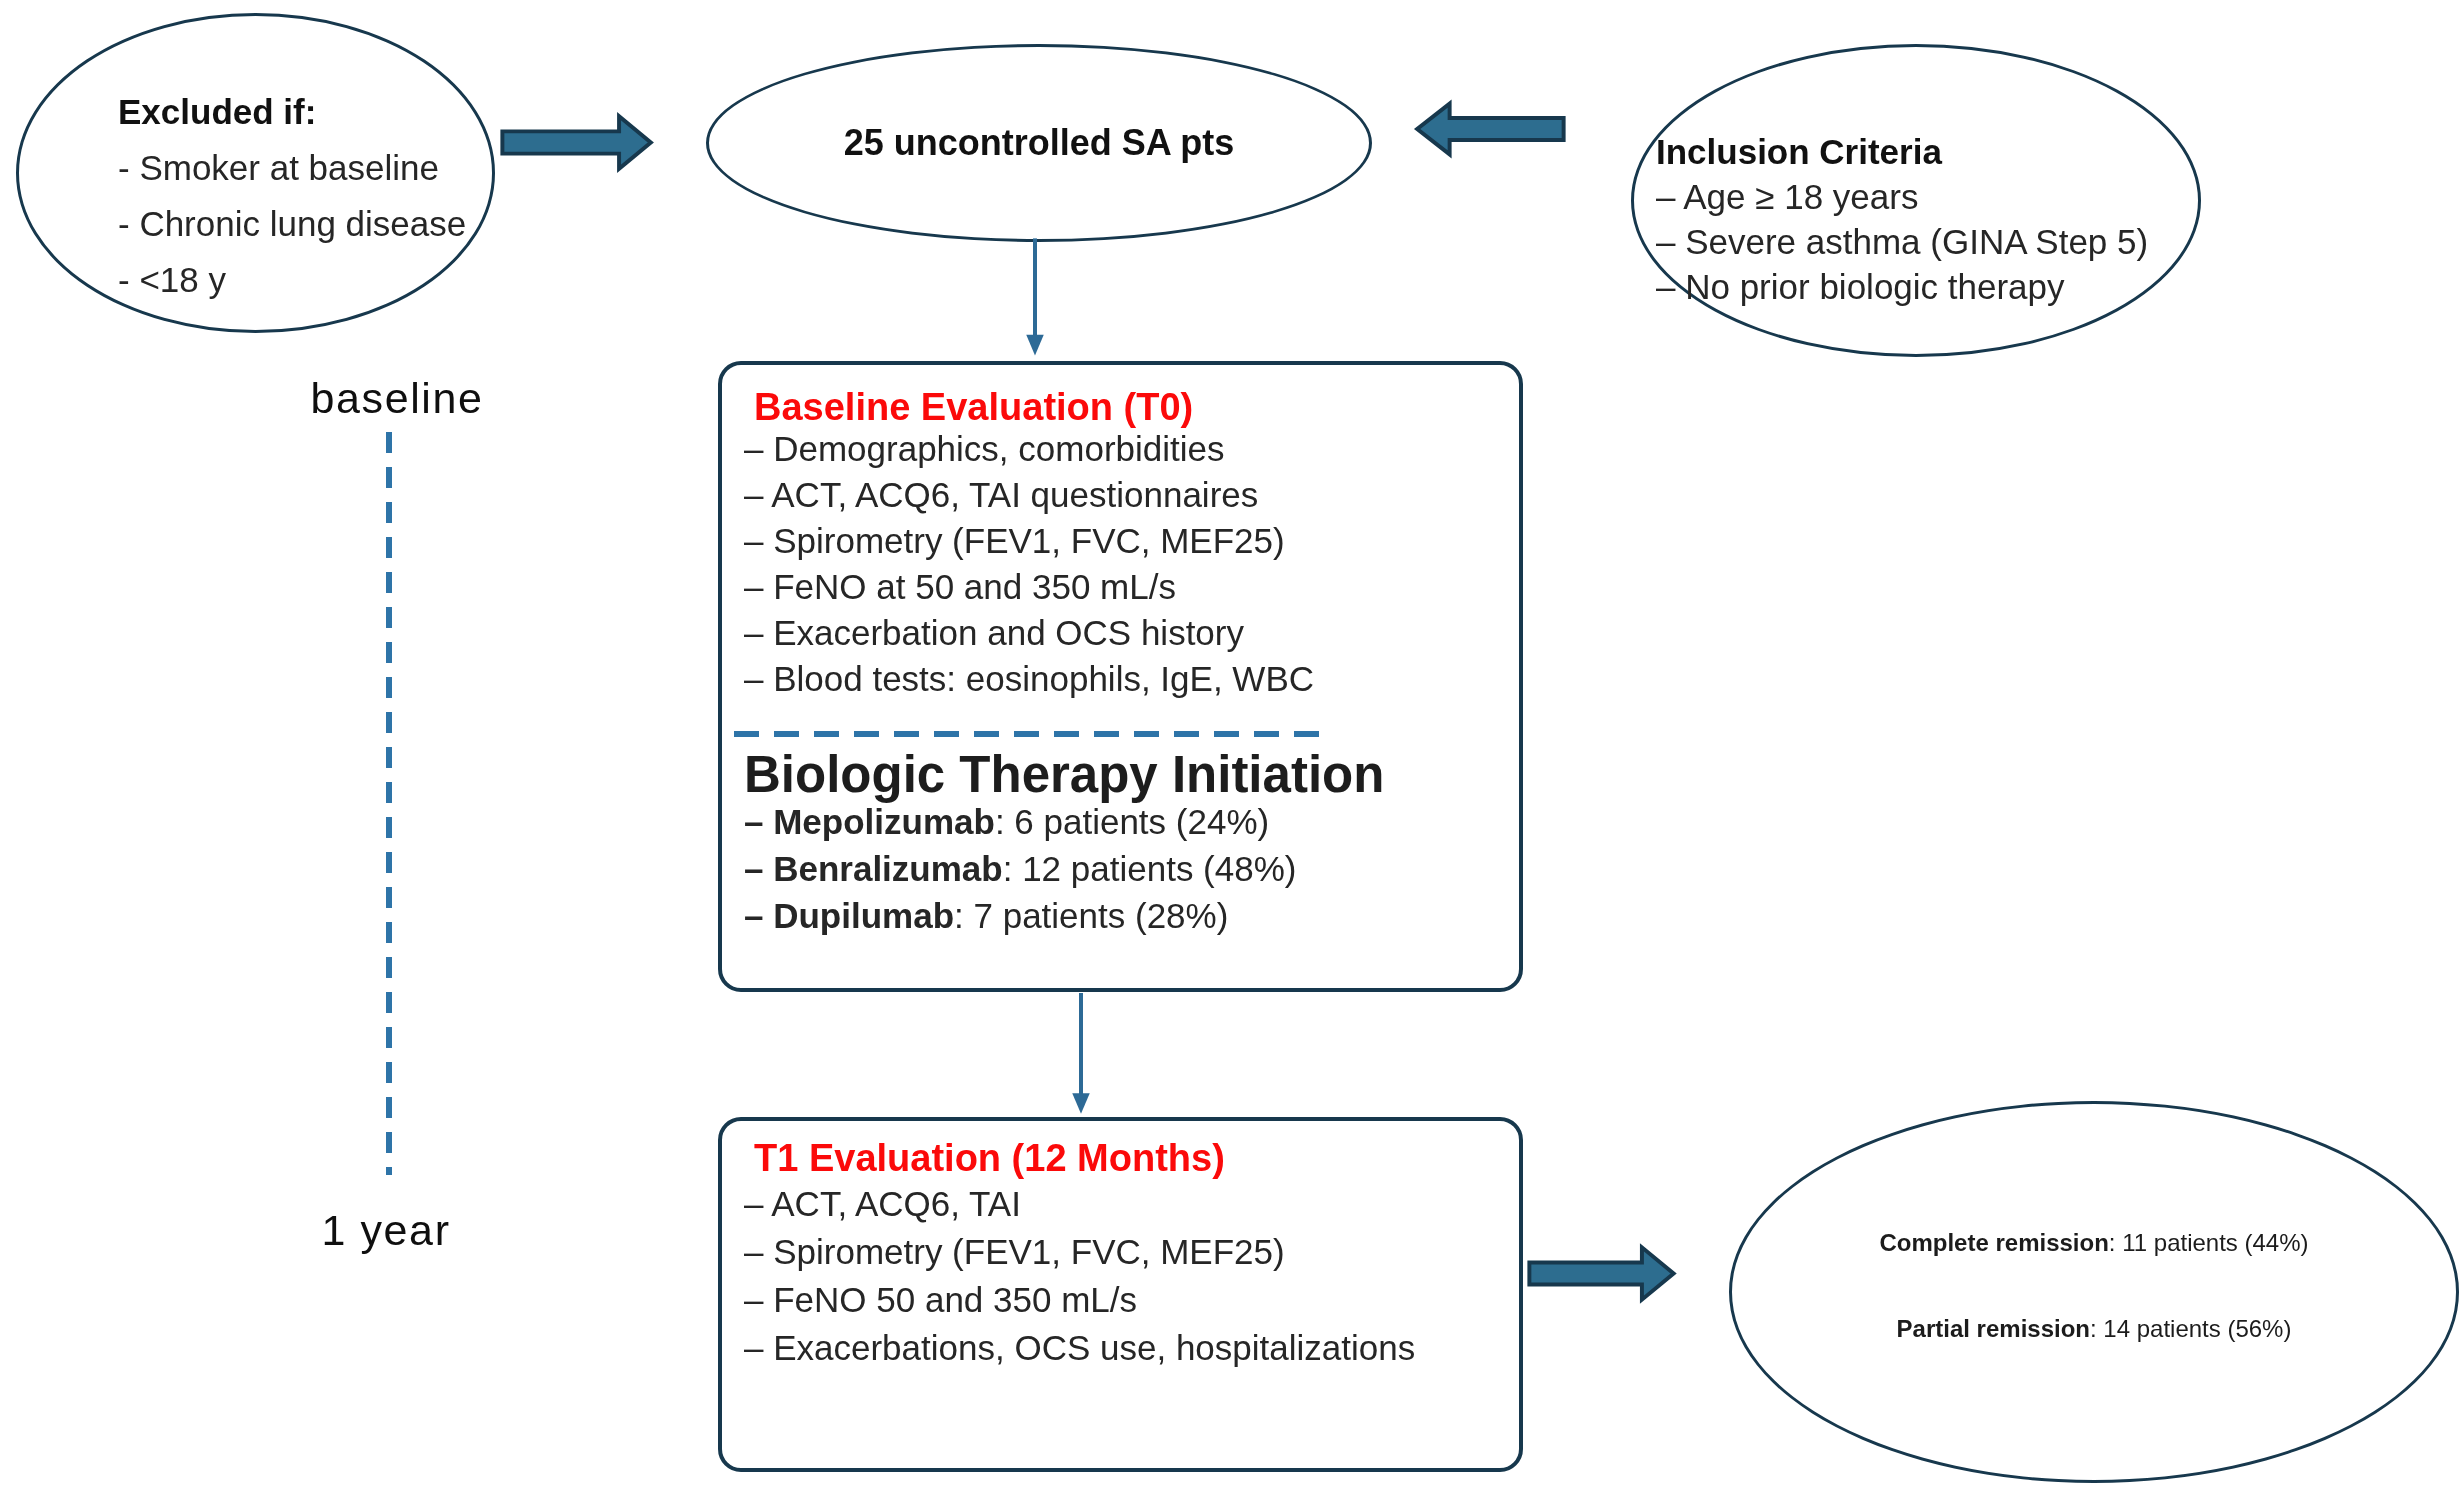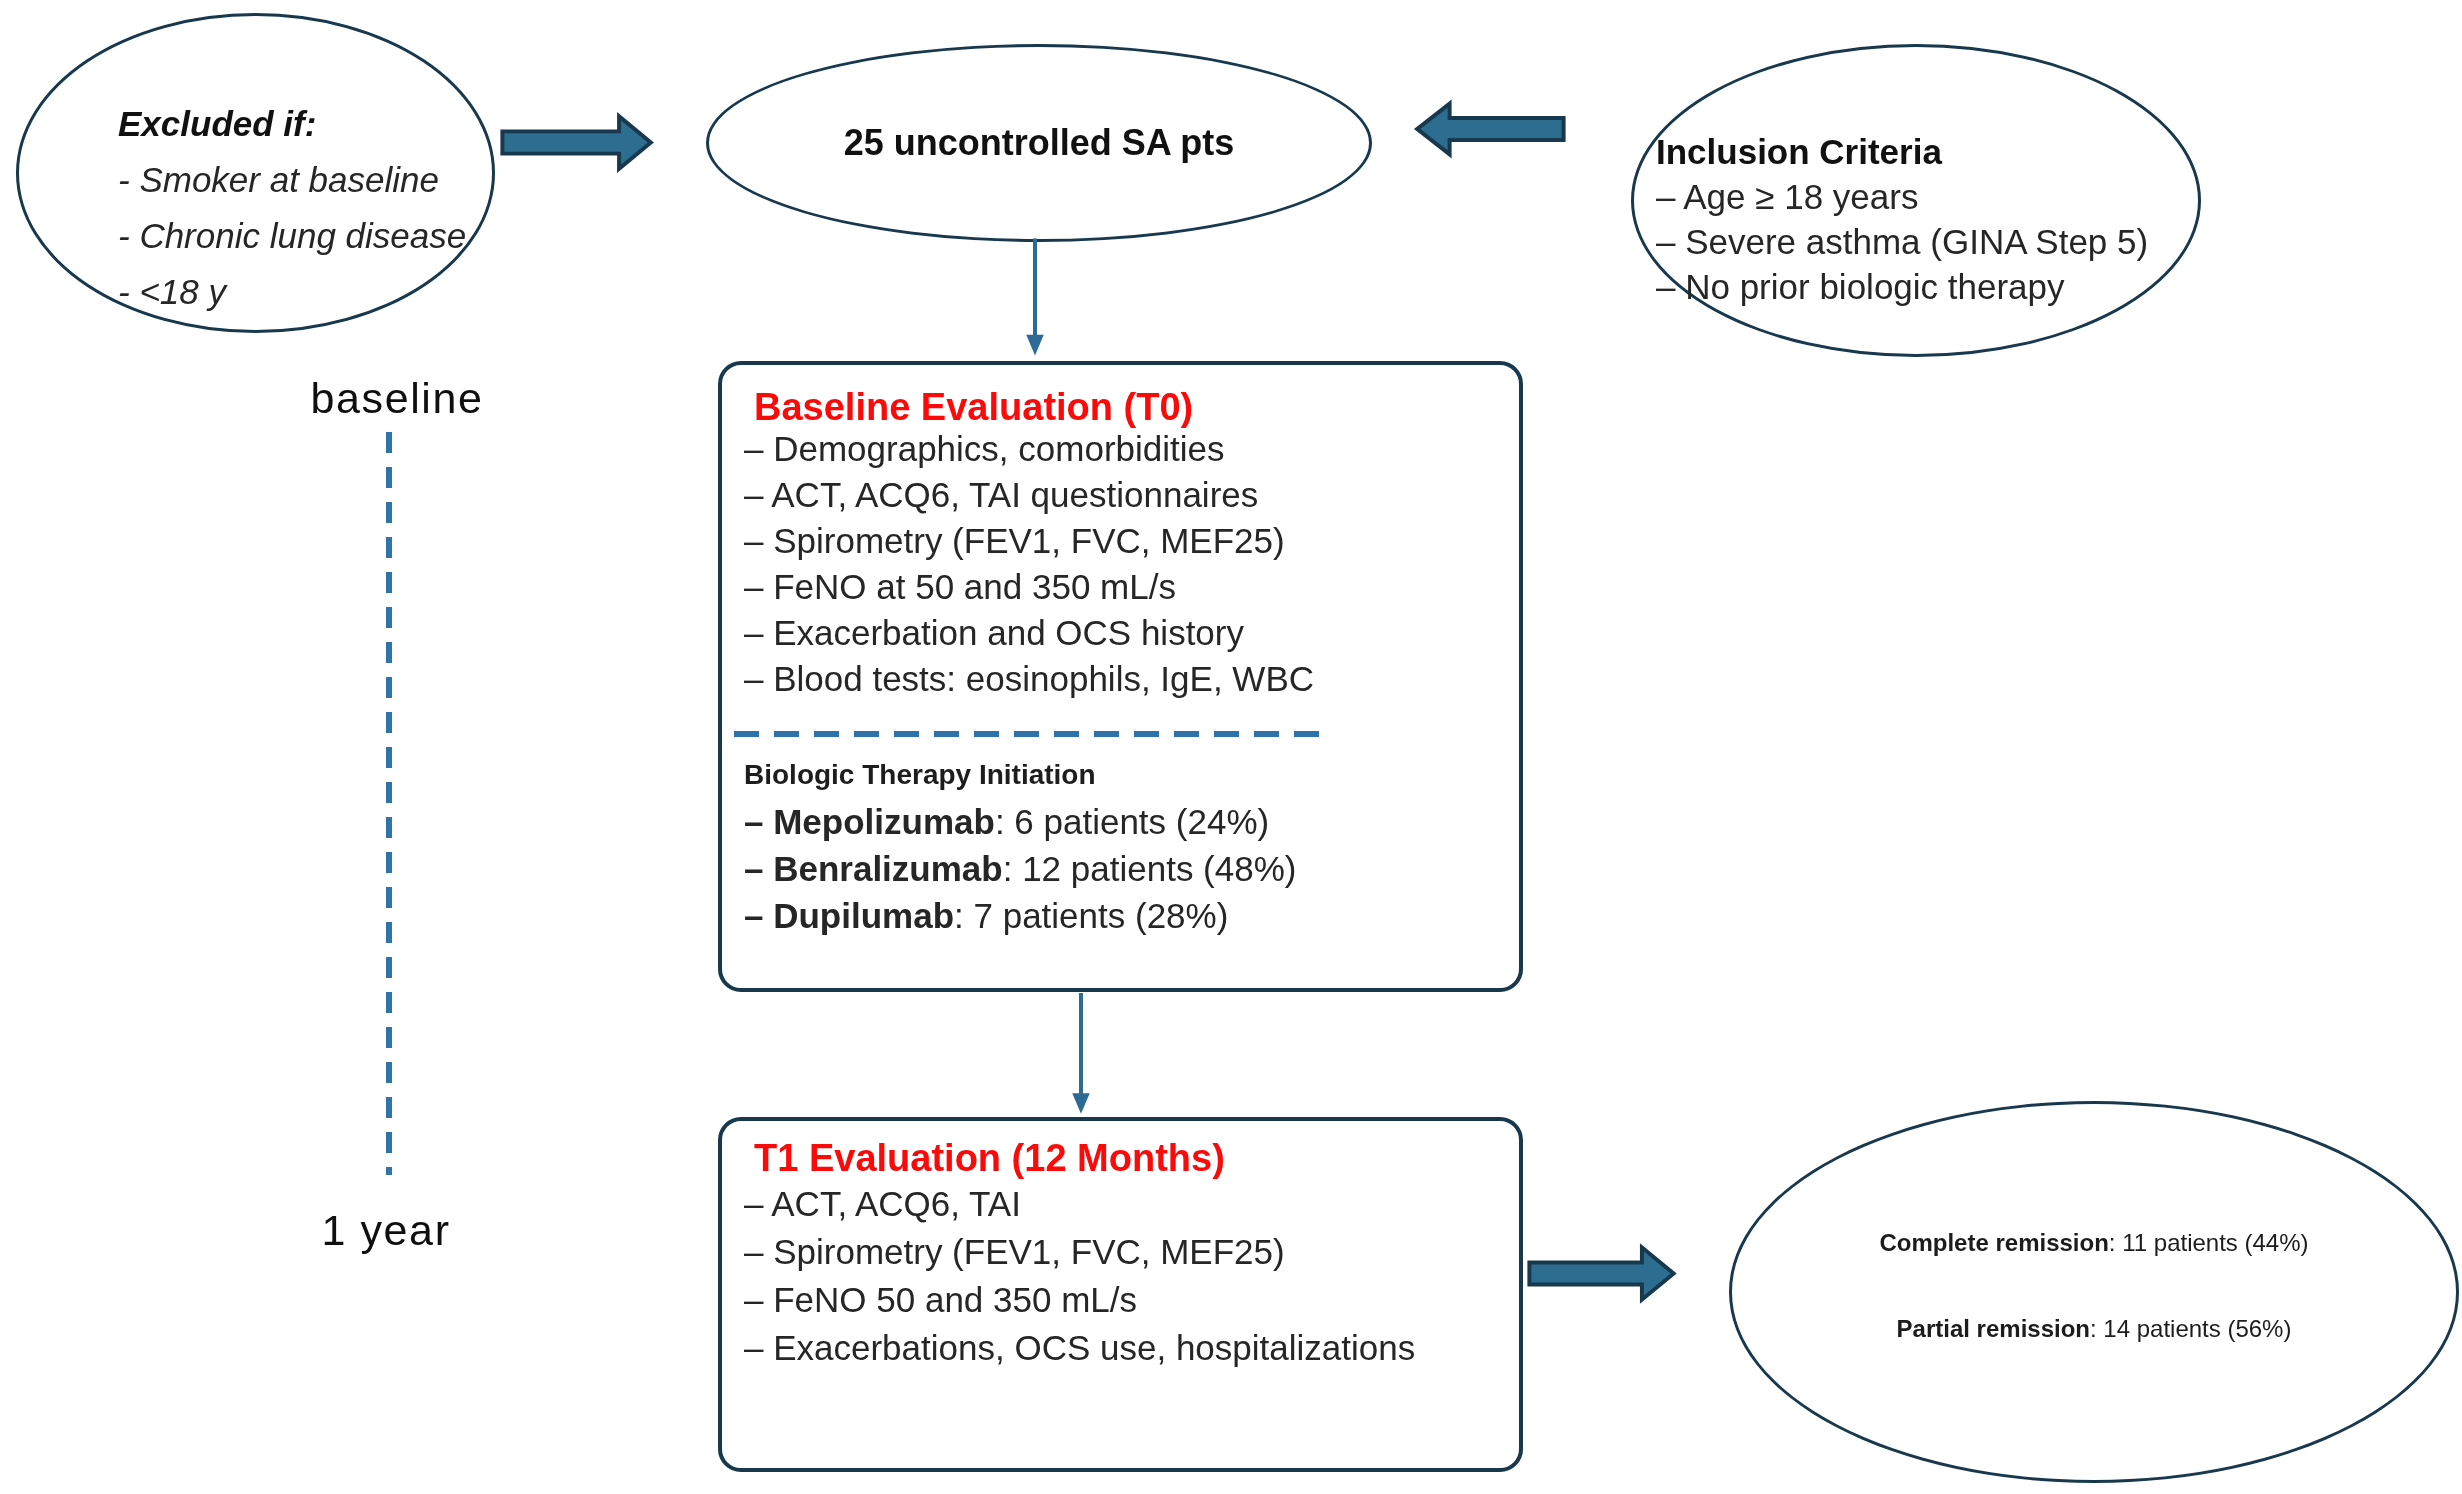--- a/index.html
+++ b/index.html
@@ -6,21 +6,21 @@
   .canvas{
     position:relative;width:2462px;height:1495px;background:#ffffff;
     font-family:"Liberation Sans",sans-serif;color:#222222;overflow:hidden;
   }
   .shape{position:absolute;box-sizing:border-box;background:#ffffff;border:3.2px solid #17384d;}
   .ellipse{border-radius:50%;}
   .roundbox{border-radius:23px;border-width:4px;}
   .abs{position:absolute;}
   .b{font-weight:bold;}
   .red-title{color:#fb0a0a;font-weight:bold;font-size:38px;line-height:49px;white-space:nowrap;}
-  .sec-title{color:#1d1d1d;font-weight:bold;font-size:28px;line-height:46px;white-space:nowrap;}
+  .sec-title{color:#1d1d1d;font-weight:bold;font-size:51px;line-height:46px;white-space:nowrap;}
   .line44{font-size:35px;line-height:46px;white-space:nowrap;color:#262626;}
   .list{position:absolute;}
   .cohort-label{font-weight:bold;font-size:36px;color:#111111;white-space:nowrap;}
   .timeline-label{font-size:43px;letter-spacing:1.6px;color:#0f0f0f;text-align:center;white-space:nowrap;}
   .dash-sep{
     position:absolute;height:6.3px;
     background:repeating-linear-gradient(to right,#2e74a8 0 25.4px,transparent 25.4px 40px);
   }
   .dash-vline{
     position:absolute;width:5.6px;
@@ -31,21 +31,21 @@
   svg.thin line{stroke:#2d6a96;stroke-width:5;}
   svg.thin polygon{fill:#2d6a96;}
   .outcome-line{position:absolute;width:100%;text-align:center;font-size:24px;line-height:44px;white-space:nowrap;color:#1c1c1c;}
 </style>
 </head>
 <body>
 
 <div class="canvas">
 
   <div class="shape ellipse" style="left:16px;top:12.7px;width:479px;height:320px;">
-    <div class="abs" style="left:99px;top:80px;font-style:italic;">
+    <div class="abs" style="left:99px;top:68px;">
       <div class="line44 b" style="line-height:56px;color:#111;">Excluded if:</div>
       <div class="line44" style="line-height:56px;">- Smoker at baseline</div>
       <div class="line44" style="line-height:56px;">- Chronic lung disease</div>
       <div class="line44" style="line-height:56px;">- &lt;18 y</div>
     </div>
   </div>
 
   <svg class="arr" style="left:500px;top:113px;" width="154" height="59" viewBox="0 0 194 74">
     <polygon class="block" points="3,23 150,23 150,4 190,37 150,70 150,51 3,51" fill="#2d6d8f"></polygon>
   </svg>

